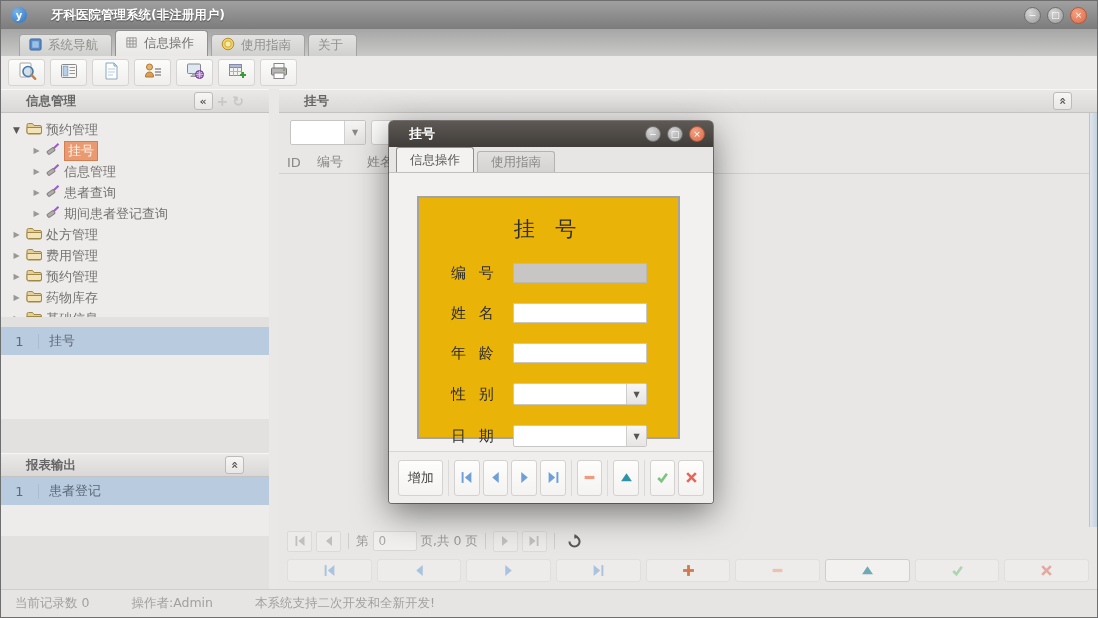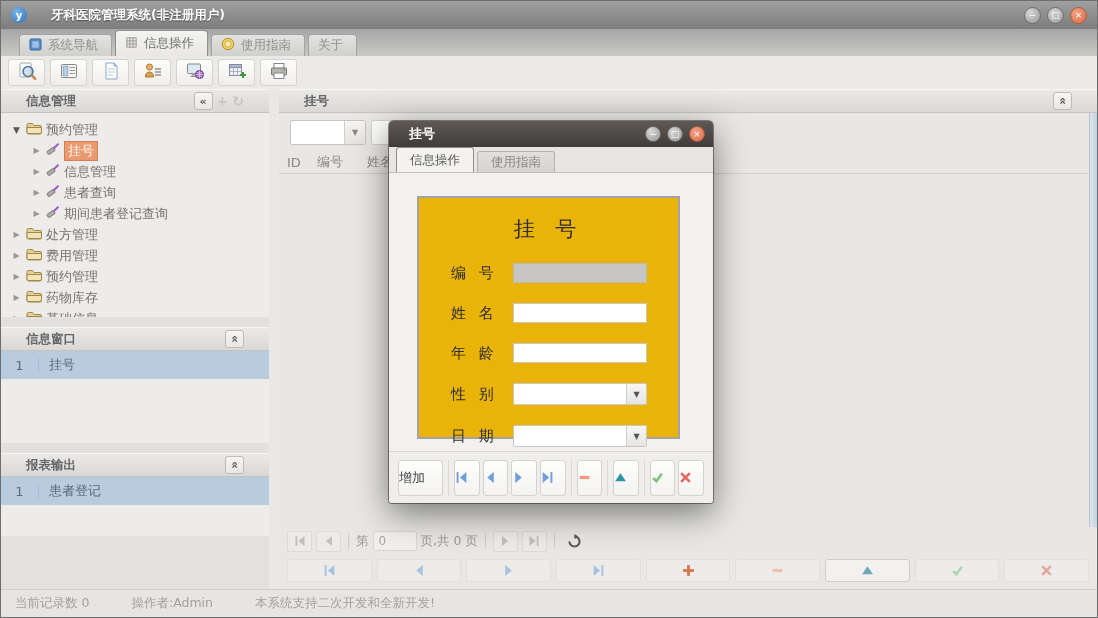--- a/index.html
+++ b/index.html
@@ -115,21 +115,21 @@
   .flabel { width:62px; margin-left:32px; font-size:15px; color:#2e2e2e; letter-spacing:4px; white-space:nowrap; }
   .f-input { width:134px; height:20px; border:1px solid #c9c7c5; background:#fff; font-family:inherit; }
   .f-input.disabled { background:#c7c6c4; border-color:#bab9b7; }
   .f-combo { width:134px; height:22px; border:1px solid #c9c7c5; border-radius:2px; background:#fff; display:flex; }
   .f-combo .cbx-text { flex:1; }
   .f-combo .cbx-btn { width:20px; border-left:1px solid #cfcdcb; background:linear-gradient(#f7f6f4,#e6e5e3);
     display:flex; align-items:center; justify-content:center; color:#555; font-size:8px; border-radius:0 1px 1px 0; }
   .dlg-bottom { position:absolute; left:0; right:0; bottom:0; height:52px; background:#efeeec;
     border-top:1px solid #d8d6d4; border-radius:0 0 3px 3px; display:flex; align-items:center; padding:0 9px; gap:3px; }
   .dbtn { height:36px; border:1px solid #d4d2d0; border-radius:3px; background:linear-gradient(#fdfdfb,#f4f3f1);
-    display:flex; align-items:center; }
+    display:flex; align-items:center; justify-content:center; }
   .dbtn.txt { width:55px; font-size:13px; color:#444; }
   .dbtn.ico { width:31px; }
   .dsep { width:1px; height:36px; background:#dcdad8; margin:0 2px; }
 </style>
 </head>
 <body>
 
 <div id="window">
 
   <div class="titlebar">
@@ -329,27 +329,20 @@
         <span class="tw">▶</span>
         <span><svg width="16" height="13" viewBox="0 0 16 13">
               <path d="M1 3 q0-1.5 1.5-1.5 h4 l1.5 2 h6 q1.5 0 1.5 1.5 v5.5 q0 1.5-1.5 1.5 h-11.5 q-1.5 0-1.5-1.5 z" fill="#e6cf96" stroke="#a08848"></path>
               <path d="M1 5.5 h14.5 v4.5 q0 1.5-1.5 1.5 h-11.5 q-1.5 0-1.5-1.5 z" fill="#f2e4b8" stroke="#a08848"></path>
             </svg></span>
         <span class="tree-lbl">基础信息</span>
       </div>
     </div>
 
     <div class="sect2">
-      <div class="panel-header">
-        <span>信息窗口</span>
-        <span class="spacer"></span>
-        <span class="hdr-btn">
-            <span class="chev-up">«</span>
-          </span>
-      </div>
       <div class="body">
         <div class="list-row">
           <span class="idx">1</span>
           <span class="lbl">挂号</span>
         </div>
       </div>
     </div>
 
     <div class="sect3">
       <div class="panel-header">

